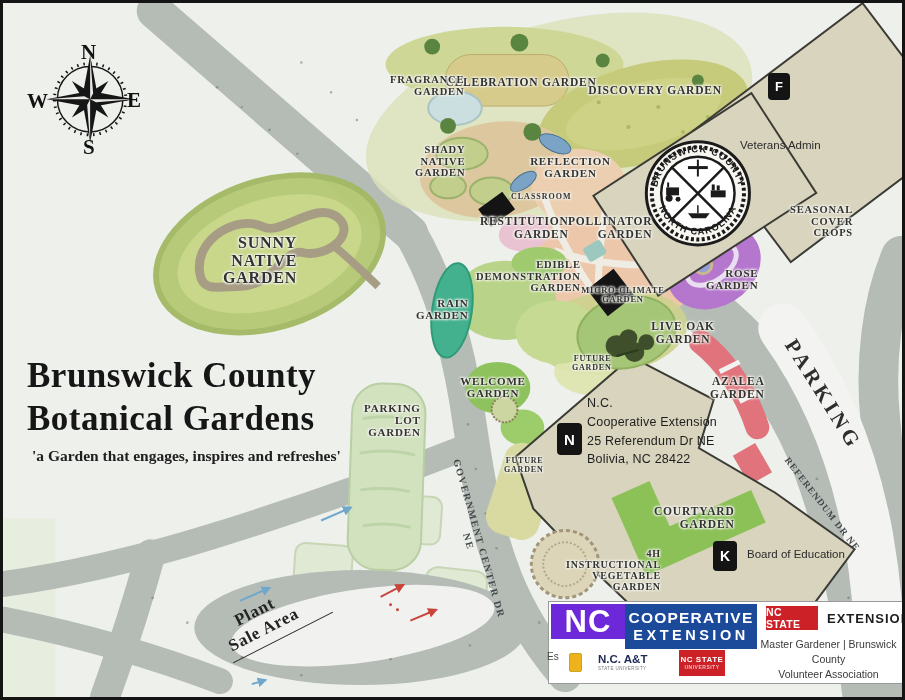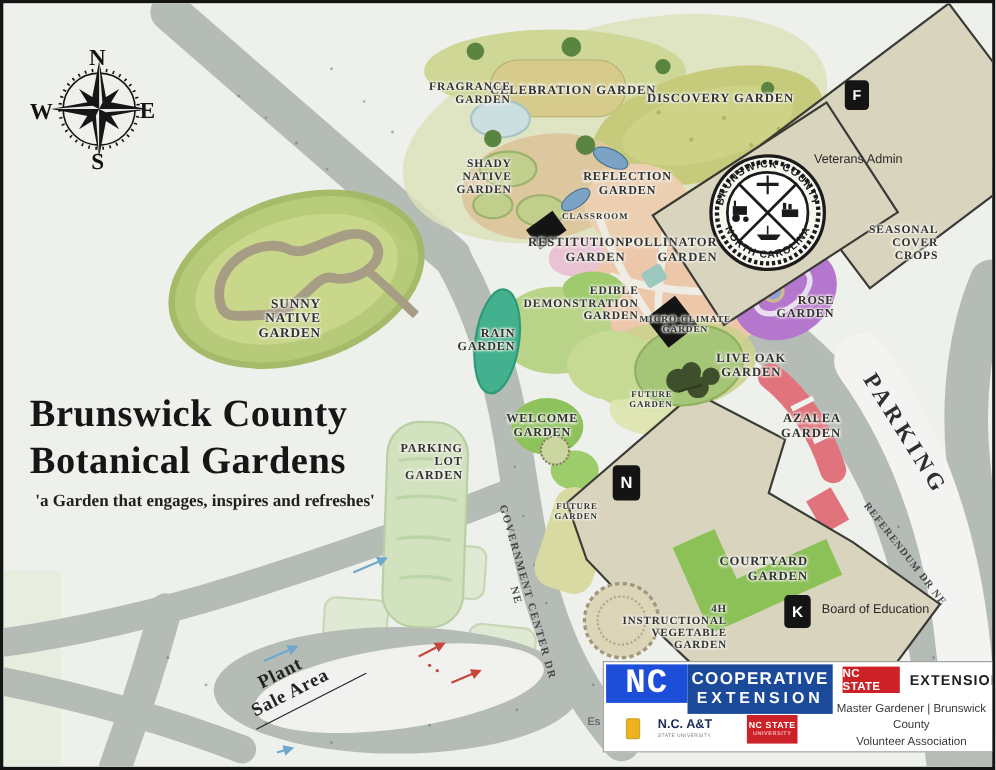--- a/index.html
+++ b/index.html
@@ -15,23 +15,23 @@
          font-family:"Liberation Sans",sans-serif;font-weight:bold;
          display:flex;align-items:center;justify-content:center;}
   .title{position:absolute;left:24px;top:352px;color:#161616;line-height:1.22;
          font-size:35px;font-weight:600;letter-spacing:.5px;}
   .tagline{position:absolute;left:29px;top:444px;font-size:15.5px;font-weight:600;color:#202020;}
   .rot{transform-origin:center center;}
   .roadlbl{color:#44474a;text-shadow:none;}
   
   .panel{position:absolute;left:545px;top:598px;width:357px;height:83px;background:#fff;
          border:1px solid #9a9a9a;box-sizing:border-box;}
-  .ncred{position:absolute;left:548px;top:601px;width:74px;height:35px;background:#1d4ed8;
+  .ncred{position:absolute;left:548px;top:601px;width:74px;height:35px;background:#6d28d9;
          color:#fff;display:flex;align-items:center;justify-content:center;
-         font-family:Liberation Mono, monospace;font-weight:bold;font-size:31px;letter-spacing:1px;}
+         font-family:Liberation Sans, sans-serif;font-weight:bold;font-size:31px;letter-spacing:1px;}
   .ncblue{position:absolute;left:622px;top:601px;width:132px;height:45px;background:#1c4a9b;color:#fff;
          font-family:"Liberation Sans",sans-serif;font-weight:bold;text-align:center;line-height:1.15;
          display:flex;flex-direction:column;justify-content:center;}
   .ncblue .l1{font-size:15.5px;letter-spacing:1.2px;}
   .ncblue .l2{font-size:14.5px;letter-spacing:3.5px;}
   .ncstate-sm{position:absolute;left:676px;top:647px;width:46px;height:26px;background:#cc2127;color:#fff;
          font-family:"Liberation Sans",sans-serif;font-weight:bold;text-align:center;
          display:flex;flex-direction:column;justify-content:center;line-height:1.1;}
   .ncstate-sm .a{font-size:8px;letter-spacing:.5px;}
   .ncstate-sm .b{font-size:5px;color:#f3bcbc;letter-spacing:.5px;}
@@ -41,21 +41,21 @@
   .ncat .nm{font-size:11.5px;font-weight:bold;color:#1c2a55;line-height:1;}
   .ncat .sub{font-size:4.5px;color:#777;letter-spacing:.4px;}
   .badge2{position:absolute;left:763px;top:603px;width:52px;height:24px;background:#cc2127;color:#fff;
           display:flex;align-items:center;justify-content:center;font-family:"Liberation Sans",sans-serif;
           font-weight:bold;font-size:10.5px;letter-spacing:.3px;}
   .extword{position:absolute;left:824px;top:608px;font-family:"Liberation Sans",sans-serif;
            font-weight:bold;font-size:13px;color:#1d1d1d;letter-spacing:1px;}
   .assoc{position:absolute;left:747px;top:634px;width:157px;text-align:center;
          font-family:"Liberation Sans",sans-serif;font-size:10.5px;color:#3a3a3a;line-height:1.45;
          white-space:pre-line;}
-  .stray{position:absolute;left:531px;top:648px;font-family:"Liberation Sans",sans-serif;
+  .stray{position:absolute;left:544px;top:648px;font-family:"Liberation Sans",sans-serif;
          font-size:10px;color:#4a4a4a;}
   .addr{position:absolute;left:584px;top:391px;font-family:"Liberation Sans",sans-serif;
         font-size:12.5px;color:#1e1e1e;line-height:1.5;white-space:pre-line;letter-spacing:.2px;}
   .bldglbl{position:absolute;font-family:"Liberation Sans",sans-serif;font-size:11.5px;color:#2b2b2b;}
   .compassL{position:absolute;font-size:21px;font-weight:600;color:#121212;font-family:"Liberation Serif",serif;}
   .underline{position:absolute;left:224px;top:634px;width:112px;border-top:1.6px solid #222;
              transform:rotate(-27deg);}
 </style>
 </head>
 <body>
@@ -300,21 +300,21 @@
   <div class="lbl ctr" style="left:515px;top:152px;width:105px;font-size:11px;">REFLECTION
 GARDEN</div>
   <div class="lbl" style="left:508px;top:190px;font-size:8px;letter-spacing:1px;">CLASSROOM</div>
   <div class="lbl" style="left:477px;top:212px;font-size:11.5px;">RESTITUTION
 GARDEN</div>
   <div class="lbl" style="left:565px;top:212px;font-size:11.5px;">POLLINATOR
 GARDEN</div>
   <div class="lbl" style="left:787px;top:201px;font-size:10.5px;">SEASONAL
 COVER
 CROPS</div>
-  <div class="lbl" style="left:232px;top:231px;font-size:12px;margin-top:36px;">SUNNY
+  <div class="lbl" style="left:220px;top:231px;font-size:16px;">SUNNY
 NATIVE
 GARDEN</div>
   <div class="lbl" style="left:473px;top:256px;font-size:10.5px;">EDIBLE
 DEMONSTRATION
 GARDEN</div>
   <div class="lbl" style="left:413px;top:294px;font-size:11px;">RAIN
 GARDEN</div>
   <div class="lbl ctr" style="left:576px;top:283px;width:88px;font-size:8.5px;">MICRO-CLIMATE
 GARDEN</div>
   <div class="lbl" style="left:703px;top:264px;font-size:11px;">ROSE
@@ -342,20 +342,24 @@
   <div class="lbl ctr rot" style="left:745px;top:380px;width:150px;font-size:21px;letter-spacing:4px;font-weight:600;transform:rotate(58deg);text-shadow:none;color:#2e2e2e;">PARKING</div>
   <div class="lbl ctr rot roadlbl" style="left:749px;top:496px;width:140px;font-size:9.5px;transform:rotate(52deg);letter-spacing:1px;">REFERENDUM DR NE</div>
   <div class="lbl ctr rot roadlbl" style="left:385px;top:526px;width:172px;font-size:10px;transform:rotate(74deg);letter-spacing:1.5px;">GOVERNMENT CENTER DR NE</div>
   <div class="lbl ctr rot" style="left:200px;top:598px;width:112px;font-size:17px;transform:rotate(-27deg);text-shadow:none;color:#232323;line-height:1.15;">Plant
 Sale Area</div>
   <div class="underline"></div>
 
   <div class="badge" style="left:765px;top:70px;width:22px;height:27px;font-size:13px;">F</div>
   <div class="bldglbl" style="left:737px;top:99px;margin-top:37px;">Veterans Admin</div>
   <div class="badge" style="left:554px;top:420px;width:25px;height:32px;font-size:15px;">N</div>
+  <div class="addr">N.C.
+Cooperative Extension
+25 Referendum Dr NE
+Bolivia, NC 28422</div>
   <div class="badge" style="left:710px;top:538px;width:24px;height:30px;font-size:14px;">K</div>
   <div class="bldglbl" style="left:744px;top:545px;">Board of Education</div>
 
   <div class="panel"></div>
   <div class="stray">Es</div>
   <div class="ncred">NC</div>
   <div class="ncblue">
     <div class="l1">COOPERATIVE</div>
     <div class="l2">EXTENSION</div>
   </div>

